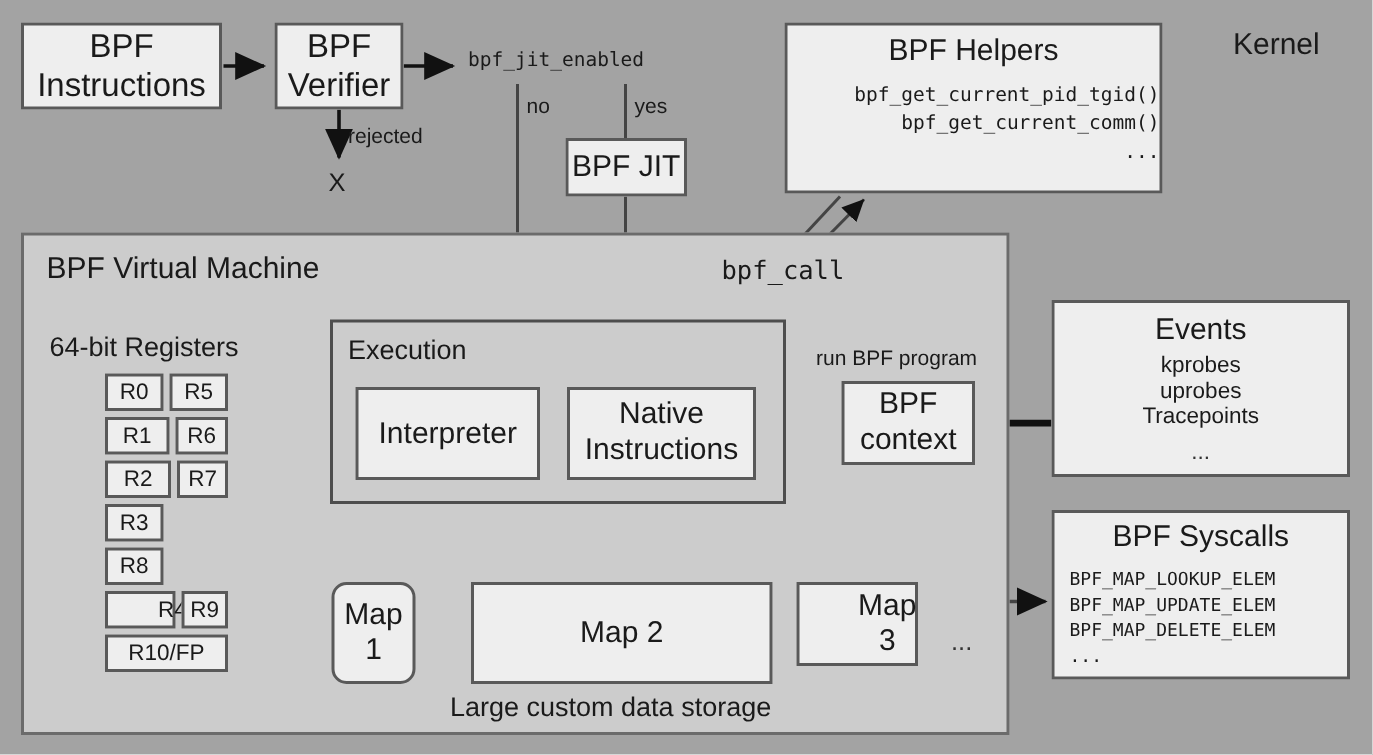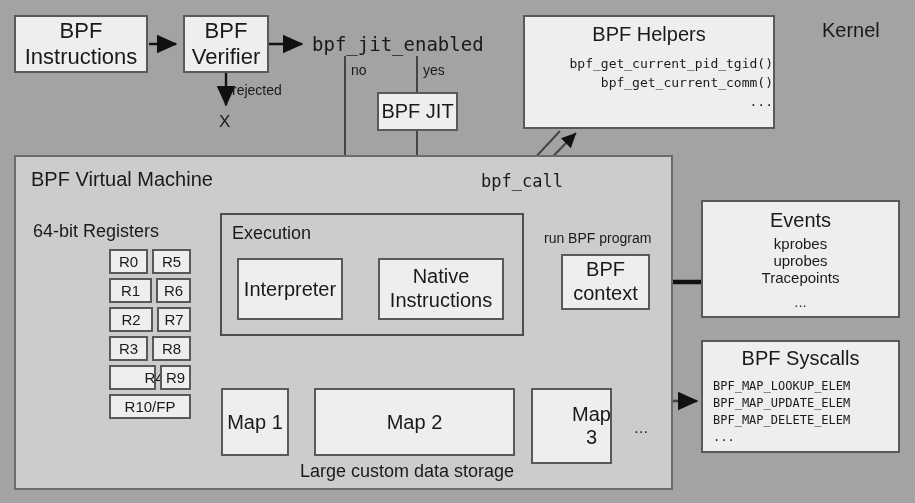--- a/index.html
+++ b/index.html
@@ -42,21 +42,21 @@
   .lbl {
     position: absolute;
     color: #1a1a1a;
     white-space: nowrap;
   }
   .mono {
     font-family: "DejaVu Sans Mono", monospace;
   }
   .t22 { font-size: 22px; }
   .t20 { font-size: 20px; }
-  .t19 { font-size: 19px; }
+  .t19 { font-size: 13px; }
   .t18 { font-size: 18px; }
   .t17 { font-size: 17px; }
   .t15 { font-size: 15px; }
   .t14 { font-size: 14px; }
   .t13 { font-size: 13px; }
   .t12 { font-size: 12px; }
   .boxline { line-height: 1.18; }
   svg.overlay {
     position: absolute;
     left: 0;
@@ -140,72 +140,72 @@
   </div>
 
   <div class="lbl t20" style="left:822px; top:19px;">Kernel</div>
 
   <div class="vm-panel" style="left:14px; top:155px; width:659px; height:335px;"></div>
 
   <div class="lbl t20" style="left:31px; top:168px;">BPF Virtual Machine</div>
 
   <div class="lbl t18" style="left:33px; top:221px;">64-bit Registers</div>
 
-  <div style="position:absolute; left:70px; top:249px; width:82px;margin-left:39px;">
+  <div style="position:absolute; left:70px; top:249px; width:82px;">
     <div style="display:flex; gap:4px; margin-bottom:4px;">
       <div class="box t15" style="position:relative; width:39px; height:25px;">R0</div>
       <div class="box t15" style="position:relative; width:39px; height:25px;">R5</div>
     </div>
     <div style="display:flex; gap:4px; margin-bottom:4px;">
       <div class="box t15" style="position:relative; width:48px; height:25px;">R1</div>
       <div class="box t15" style="position:relative; width:39px; height:25px;">R6</div>
     </div>
     <div style="display:flex; gap:4px; margin-bottom:4px;">
       <div class="box t15" style="position:relative; width:51px; height:25px;">R2</div>
       <div class="box t15" style="position:relative; width:39px; height:25px;text-align:center;">R7</div>
     </div>
-    <div style="display:flex; gap:4px; margin-bottom:4px;">
+    <div style="display:flex; gap:4px; margin-bottom:4px;flex-direction:column;">
       <div class="box t15" style="position:relative; width:39px; height:25px;">R3</div>
       <div class="box t15" style="position:relative; width:39px; height:25px;">R8</div>
     </div>
     <div style="display:flex; gap:4px; margin-bottom:4px;">
       <div class="box t15" style="position:relative; width:39px; height:25px;padding-left:43px;">R4</div>
       <div class="box t15" style="position:relative; width:39px; height:25px;">R9</div>
     </div>
     <div class="box t15" style="position:relative; width:82px; height:25px;">R10/FP</div>
   </div>
 
   <div class="exec-panel" style="left:220px; top:213px; width:304px; height:123px;"></div>
   <div class="lbl t18" style="left:232px; top:223px;">Execution</div>
 
-  <div class="box t20" style="left:237px; top:258px; width:106px; height:62px;">
+  <div class="box t20" style="left:237px; top:258px; width:123px; height:62px;">
     <span>Interpreter</span>
   </div>
 
   <div class="box t20 boxline" style="left:378px; top:258px; width:126px; height:62px;">
     <span>Native</span>
     <span>Instructions</span>
   </div>
 
   <div class="lbl mono t17" style="left:481px; top:171px;">bpf_call</div>
 
   <div class="lbl t14" style="left:544px; top:230px;">run BPF program</div>
 
   <div class="box t20 boxline" style="left:561px; top:254px; width:89px; height:56px;">
     <span>BPF</span>
     <span>context</span>
   </div>
 
-  <div class="box t20" style="left:221px; top:388px; width:68px; height:68px;">
+  <div class="box t20" style="left:221px; top:388px; width:56px; height:68px;border-radius:10px;">
     <span>Map 1</span>
   </div>
   <div class="box t20" style="left:314px; top:388px; width:201px; height:68px;">
     <span>Map 2</span>
   </div>
-  <div class="box t20" style="left:531px; top:388px; width:81px; height:76px;padding-left:40px;">
+  <div class="box t20" style="left:531px; top:388px; width:81px; height:56px;padding-left:40px;">
     <span>Map 3</span>
   </div>
   <div class="lbl t17" style="left:634px; top:418px; color:#333333;">...</div>
 
   <div class="lbl t18" style="left:300px; top:461px;">Large custom data storage</div>
 
   <div class="box" style="left:701px; top:200px; width:199px; height:118px; justify-content:flex-start;">
     <div class="t20" style="margin-top:7px;">Events</div>
     <div class="t15" style="margin-top:3px;">kprobes</div>
     <div class="t15">uprobes</div>

